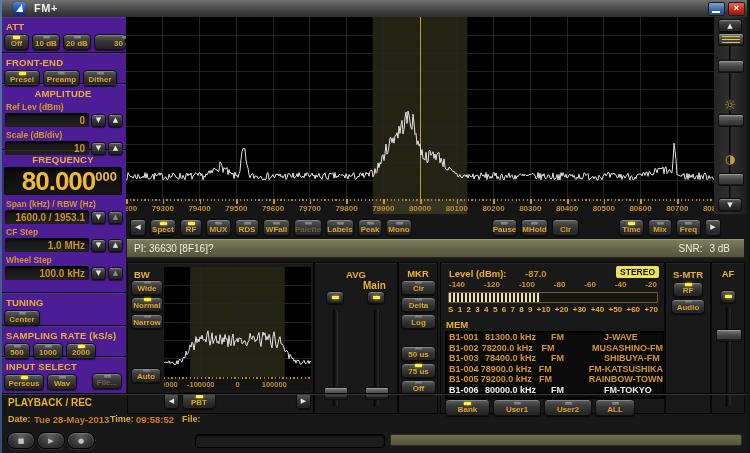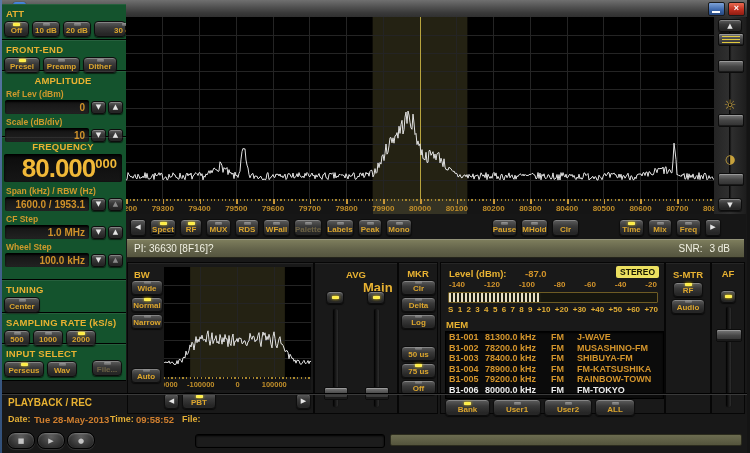--- a/index.html
+++ b/index.html
@@ -15,21 +15,21 @@
   .win-title{position:absolute;left:34px;top:2px;color:#f2f2f2;font-size:11px;font-weight:bold;letter-spacing:.5px;}
   .win-btn{position:absolute;top:2px;width:15px;height:12px;border-radius:2px;border:1px solid #1a1a1a;
     font-size:9px;font-weight:bold;color:#fff;text-align:center;line-height:11px;}
   .btn-min{left:708px;background:linear-gradient(#7da2d8,#3a64a8 60%,#27487e);}
   .btn-min i{position:absolute;left:3px;bottom:2px;width:8px;height:2px;background:#fff;}
   .btn-close{left:728px;background:linear-gradient(#e86a50,#c03020 55%,#8e1d12);}
   
   .edge-left{position:absolute;left:0;top:0;width:2px;height:453px;background:linear-gradient(180deg,#5a7aa8,#32507a);z-index:40;}
   .edge-right{position:absolute;right:0;top:0;width:3px;height:453px;background:#141414;z-index:40;}
   
-  .left-panel{position:absolute;left:0;top:4px;width:126px;height:377px;background:#14532d;}
+  .left-panel{position:absolute;left:0;top:17px;width:126px;height:377px;background:#4c1d95;}
   .sec{position:relative;border-top:1px solid rgba(255,255,255,.08);border-bottom:1px solid #000;box-sizing:border-box;}
   .sec-h{color:#e8b232;font-size:9.5px;font-weight:bold;padding:3px 0 0 6px;letter-spacing:.2px;}
   .sec-h.center{text-align:center;padding-left:0;}
   .btnrow{display:flex;gap:3px;padding:2px 0 0 4px;}
   .btncol{display:flex;flex-direction:column;gap:2px;align-items:center;}
   
   .btn{position:relative;box-sizing:border-box;height:16px;border-radius:4px;border:1px solid #0d0d0d;
     background:linear-gradient(#5e5e5e,#3a3a3a 40%,#262626 85%);
     box-shadow:inset 0 1px 0 rgba(255,255,255,.25), 0 1px 1px rgba(0,0,0,.6);
     display:flex;flex-direction:column;align-items:center;justify-content:flex-end;cursor:default;}
@@ -92,36 +92,36 @@
   .ph{color:#e8b232;font-size:9.5px;font-weight:bold;}
   .mini{position:absolute;background:#000;}
   .mini-axis{position:absolute;overflow:hidden;background:#141414;}
   .mini-axis .axis-ticks{background-image:repeating-linear-gradient(90deg,#a8872c 0 1.2px,transparent 1.2px 3.7px);background-size:100% 2px;}
   .mini-axis .ax-label{top:3px;font-size:7.5px;}
   
   .vtrack{position:absolute;width:5px;background:linear-gradient(90deg,#000,#2e2e2e);border-radius:2px;box-shadow:0 0 1px #000;}
   .vhandle{position:absolute;width:22px;height:11px;border-radius:2px;border:1px solid #0d0d0d;
     background:linear-gradient(#7a7a7a,#474747 50%,#2f2f2f);
     box-shadow:inset 0 1px 0 #9a9a9a,inset 0 -2px 0 #1a1a1a;}
-  .sl-label{position:absolute;color:#e8b232;font-size:13px;font-weight:bold;padding-left:40px;}
+  .sl-label{position:absolute;color:#e8b232;font-size:10px;font-weight:bold;padding-left:40px;}
   
   .stereo{position:absolute;background:#ece060;color:#181800;font-size:8.5px;font-weight:bold;
     padding:1px 4px;border-radius:2px;}
   .scale-row,.s-row{position:absolute;display:flex;justify-content:space-between;color:#d4952c;font-size:8px;font-weight:bold;}
   .s-row{color:#e3ae35;}
   .meter{position:absolute;height:11px;background:#16160e;border:1px solid #6e5c24;border-radius:1px;box-sizing:border-box;}
   .meter-fill{height:100%;background:repeating-linear-gradient(90deg,#e8dfc4 0 2px,#1c1c10 2px 4px);}
   
   .memlist{position:absolute;background:#0b0b0b;border:1px solid #000;box-shadow:inset 0 1px 2px #000;overflow:hidden;}
   .memrow{display:flex;height:10.6px;line-height:10.6px;font-size:9px;font-weight:bold;color:#d4952c;white-space:nowrap;}
   .memrow.selected{color:#ececec;}
   .memrow .c1{width:36px;padding-left:3px;}
   .memrow .c2{width:66px;}
   .memrow .c3{width:26px;}
-  .memrow .c4{flex:1;}
+  .memrow .c4{flex:1;margin-left:27px;}
   
   .pb-label{position:absolute;color:#e3ae35;font-size:9px;font-weight:bold;}
   .pb-value{position:absolute;color:#cf7f2f;font-size:9.5px;font-weight:bold;}
   .transport{position:absolute;width:26px;height:15px;border-radius:8px;border:1px solid #000;
     background:radial-gradient(ellipse at 50% 25%,#5e5e5e,#2a2a2a 75%);
     box-shadow:0 1px 1px rgba(255,255,255,.12),inset 0 1px 2px rgba(255,255,255,.28);
     color:#c4c4c4;font-family:"DejaVu Sans",sans-serif;font-size:7px;display:flex;align-items:center;justify-content:center;}
   .filetrack{position:absolute;left:195px;top:434px;width:188px;height:12px;background:#1c1c1c;
     border:1px solid #000;border-radius:3px;box-shadow:inset 0 1px 2px #000;}
   .progress{position:absolute;left:390px;top:434px;width:352px;height:12px;border-radius:2px;

